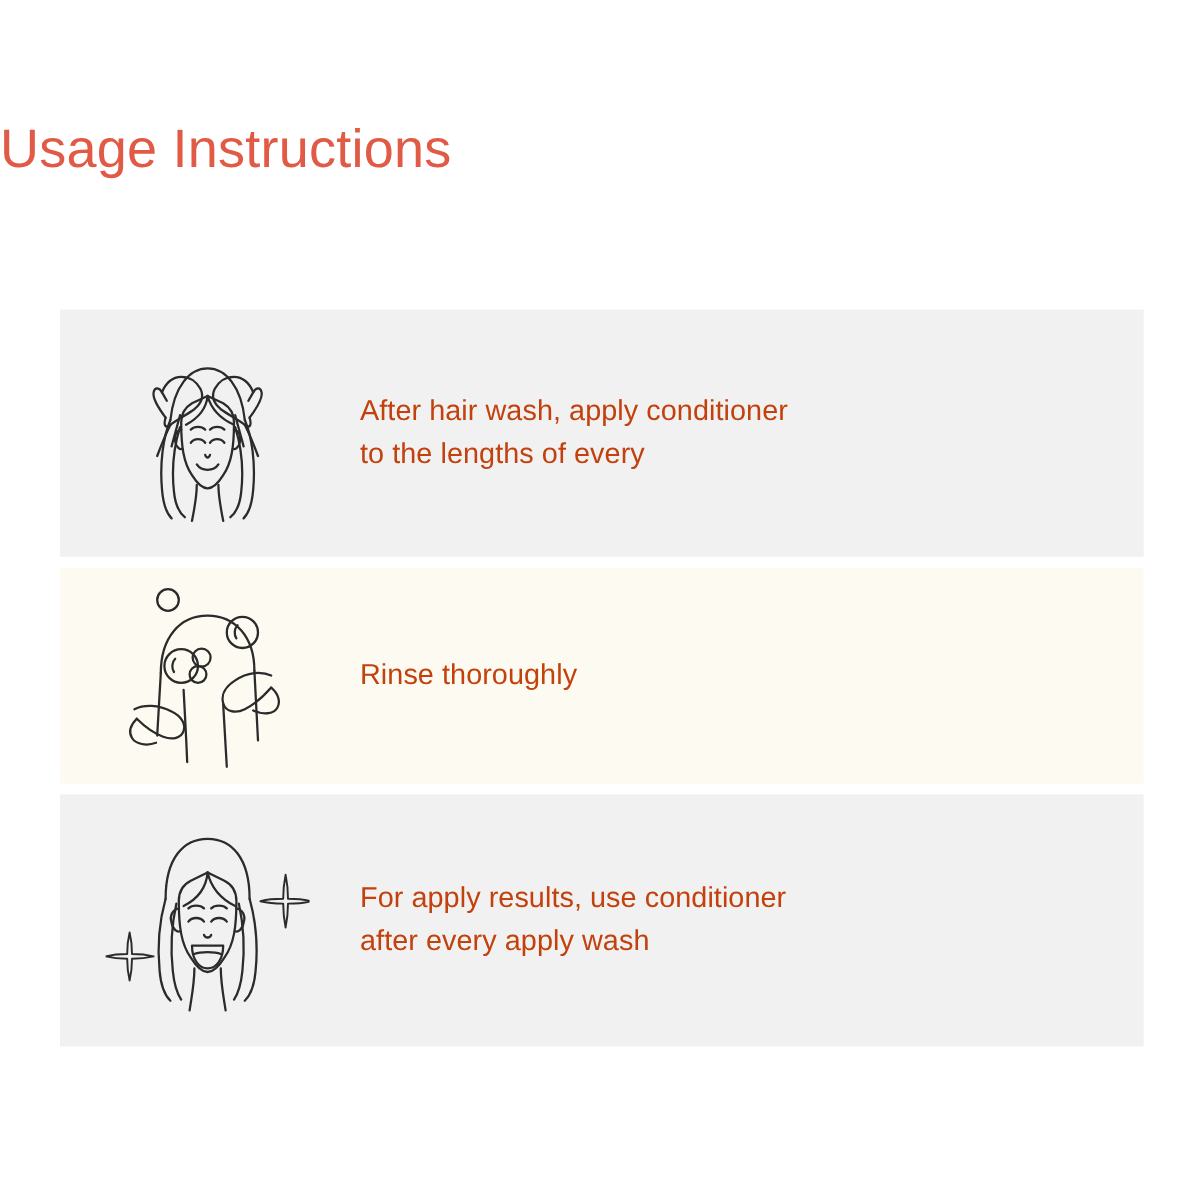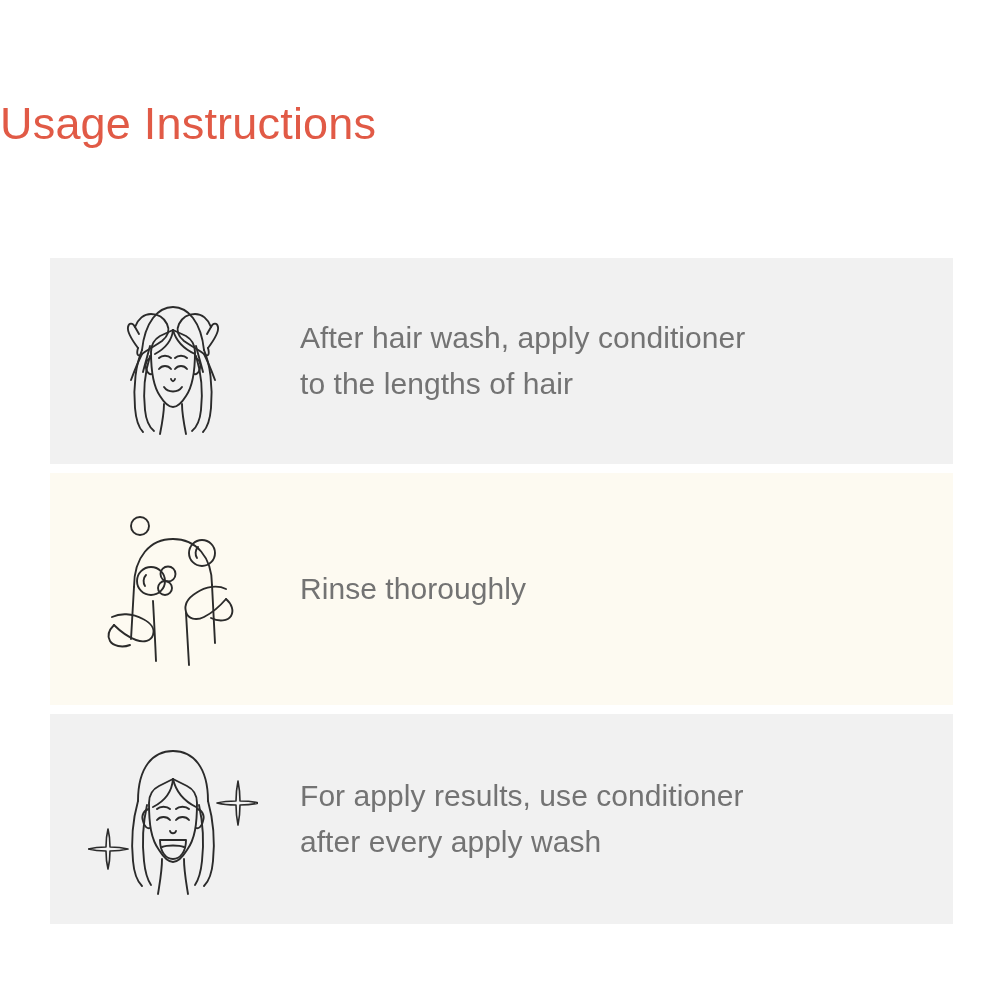--- a/index.html
+++ b/index.html
@@ -40,37 +40,37 @@
   .step-row {
     display: flex;
     align-items: center;
     box-sizing: border-box;
     width: 903px;
     margin-bottom: 9px;
   }
   .step-row.row-gray { background: #f1f1f1; }
   .step-row.row-cream { background: #fdfaf1; }
   .step-row.h1 { height: 206px; }
-  .step-row.h2 { height: 232px; align-items: center; }
+  .step-row.h2 { height: 180px; align-items: center; }
   .step-row.h3 { height: 210px; }
 
   .step-illus {
     width: 245px;
     min-width: 245px;
     height: 100%;
     display: flex;
     align-items: center;
     justify-content: center;
   }
   .step-illus svg { display: block; }
 
   .step-text {
-    font-size: 30px;
+    font-size: 24px;
     line-height: 1.52;
-    color: #737373;
+    color: #c2410c;
     font-family: "Liberation Sans", sans-serif;
     letter-spacing: 0.05px;
     padding-left: 5px;
   }
   .step-text .line { display: block; white-space: pre; }
 </style>
 </head>
 <body>
 
 <div class="page">
@@ -122,21 +122,21 @@
                    C78 44 80 50 86 55 C93 60 101 64 106 68 C110 71 112 69 110 62"></path>
           <path d="M106 68 C110 76 114 86 117 94"></path>
           <path d="M98 60 C100 68 103 78 105 86"></path>
 
           <path d="M66 118 C66 128 64 138 62 148"></path>
           <path d="M84 118 C84 128 86 138 88 148"></path>
         </svg>
       </div>
       <div class="step-text">
         <span class="line">After hair wash, apply conditioner</span>
-        <span class="line">to the lengths of hair</span>
+        <span class="line">to the lengths of every</span>
       </div>
     </div>
 
     <div class="step-row row-cream h2">
       <div class="step-illus">
         <svg width="150" height="160" viewBox="0 0 150 160" fill="none" stroke="#2b2b2b" stroke-width="1.9" stroke-linecap="round" stroke-linejoin="round">
 
           <path d="M36 78 C36 48 52 30 75 30 C98 30 114 48 114 76"></path>
 
           <path d="M36 78 C35 96 34 112 33 130"></path>

